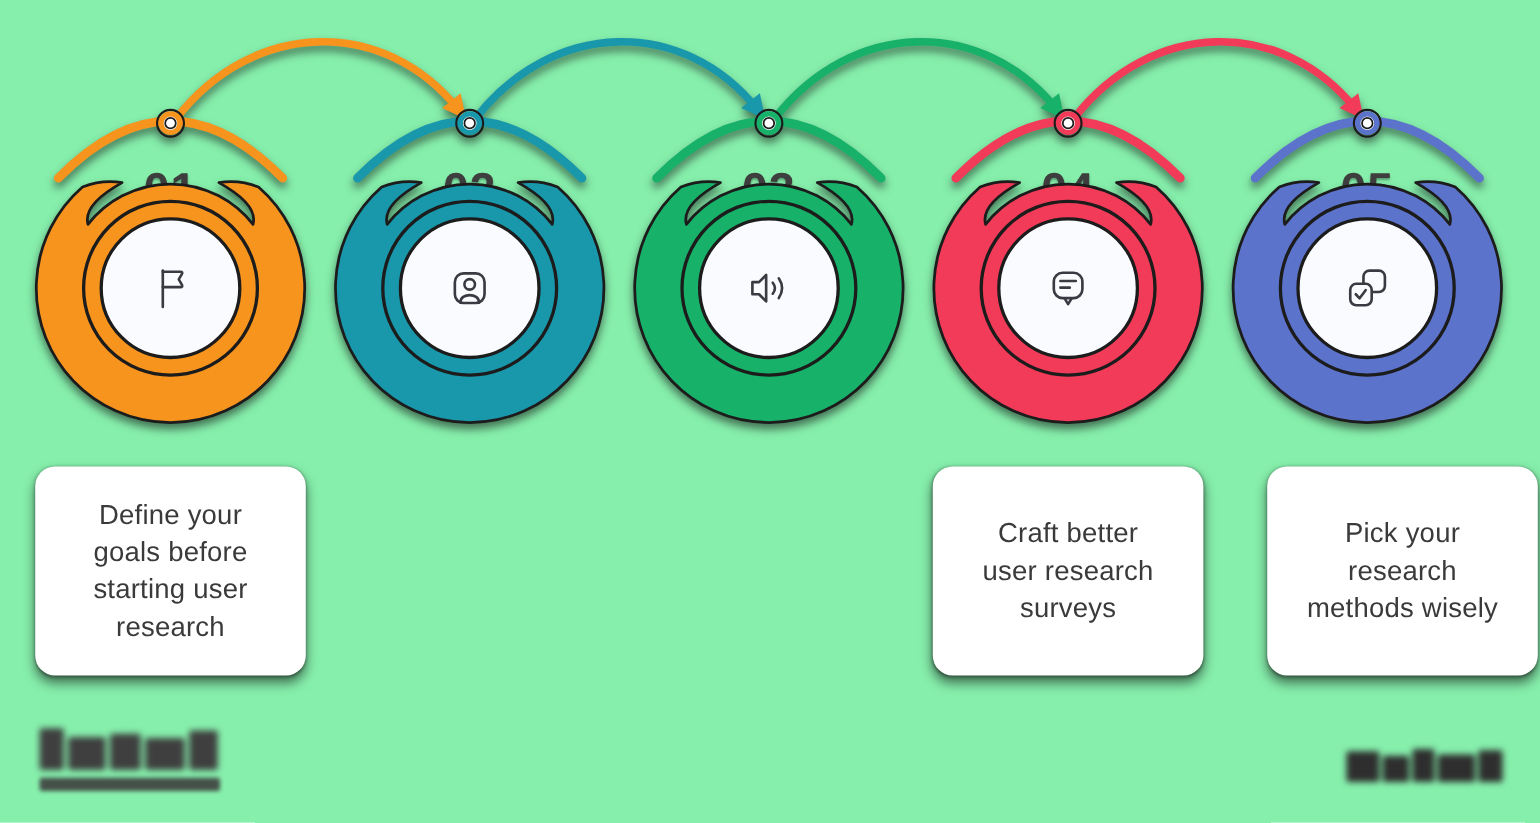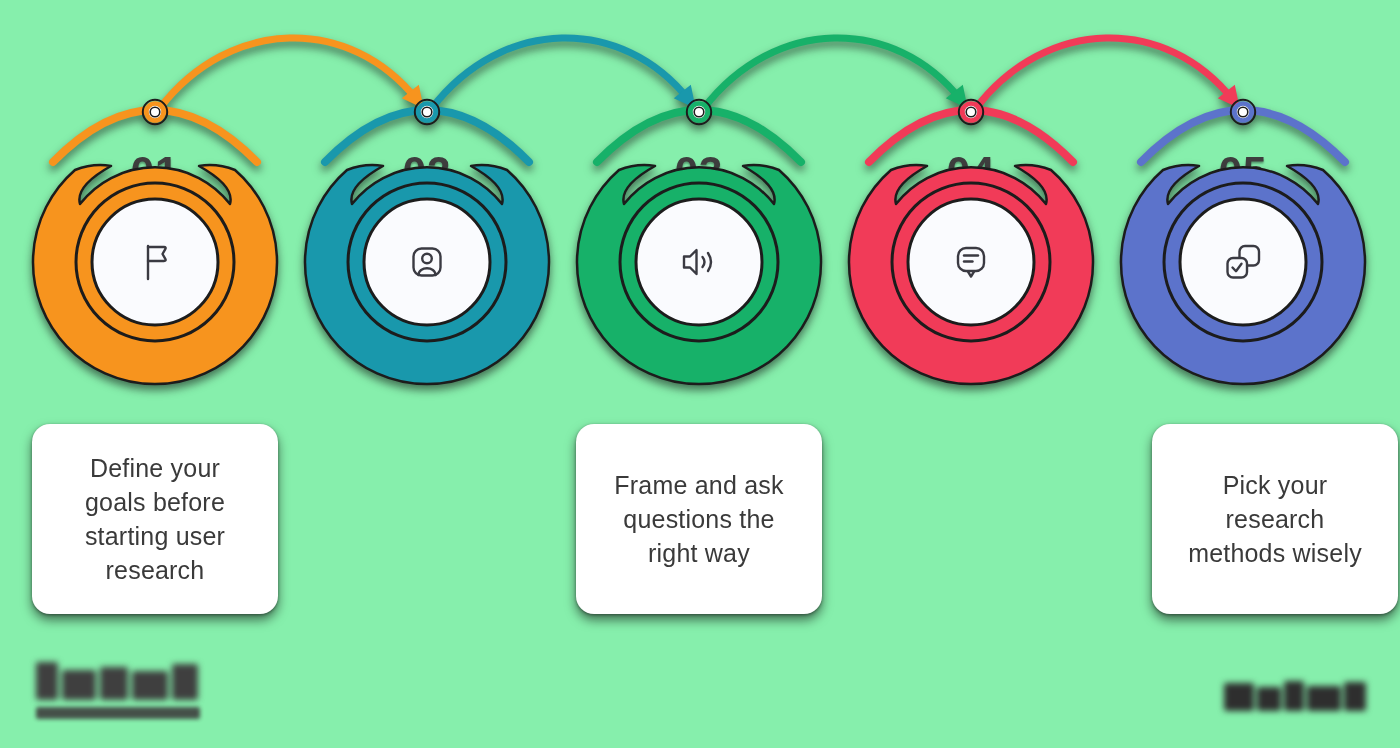--- a/index.html
+++ b/index.html
@@ -168,24 +168,24 @@
       </g>
     </g>
   </svg>
 
   <div class="card" style="left:32px">
     <div class="card-label">Define your
 goals before
 starting user
 research</div>
   </div>
-  <div class="card" style="left:576px">
-    <div class="card-label">Frame and ask
-questions the
-right way</div>
+  <div class="card" style="left:848px">
+    <div class="card-label">Craft better
+user research
+surveys</div>
   </div>
   <div class="card" style="left:1152px">
     <div class="card-label">Pick your
 research
 methods wisely</div>
   </div>
 
   <div class="logo-left" aria-label="blurred company logo">
     <span class="blk"></span>
       <span class="blk"></span>

